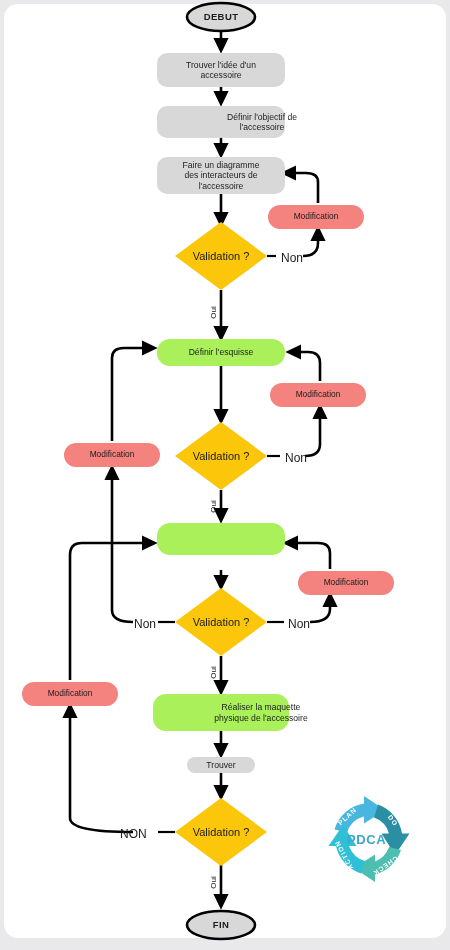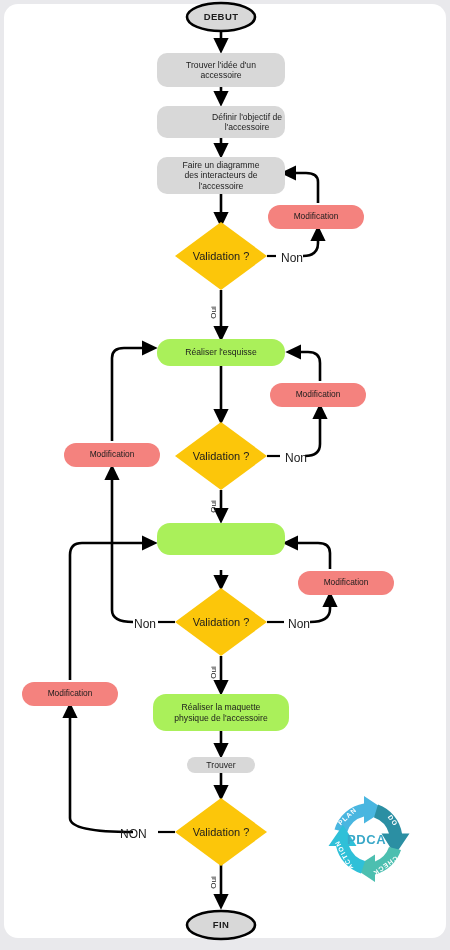--- a/index.html
+++ b/index.html
@@ -164,49 +164,49 @@
 
   <div class="node-text proc-txt" style="left:157px;top:53px;width:128px;height:34px;">
     <div>
       <div>Trouver l'idée d'un</div>
       <div>accessoire</div>
     </div>
   </div>
 
   <div class="node-text term-txt" style="left:187px;top:3px;width:68px;height:28px;">DEBUT</div>
 
-  <div class="node-text proc-txt" style="left:157px;top:106px;width:124px;height:32px;padding-left:28px;">
+  <div class="node-text proc-txt" style="left:172px;top:106px;width:124px;height:32px;padding-left:28px;">
     <div>
       <div>Définir l'objectif de</div>
       <div>l'accessoire</div>
     </div>
   </div>
 
   <div class="node-text proc-txt" style="left:157px;top:157px;width:128px;height:37px;">
     <div>
       <div>Faire un diagramme</div>
       <div>des interacteurs de</div>
       <div>l'accessoire</div>
     </div>
   </div>
 
   <div class="node-text dec-txt" style="left:181px;top:246px;width:80px;height:20px;">Validation ?</div>
   <div class="node-text mod-txt" style="left:268px;top:205px;width:96px;height:24px;">Modification</div>
 
-  <div class="node-text proc-txt" style="left:157px;top:339px;width:128px;height:27px;">Réaliser l'esquisse</div>
+  <div class="node-text proc-txt" style="left:157px;top:339px;width:128px;height:27px;">Définir l'esquisse</div>
 
   <div class="node-text dec-txt" style="left:181px;top:446px;width:80px;height:20px;">Validation ?</div>
   <div class="node-text mod-txt" style="left:270px;top:383px;width:96px;height:24px;">Modification</div>
   <div class="node-text mod-txt" style="left:64px;top:443px;width:96px;height:24px;">Modification</div>
 
 
   <div class="node-text dec-txt" style="left:181px;top:612px;width:80px;height:20px;">Validation ?</div>
   <div class="node-text mod-txt" style="left:298px;top:571px;width:96px;height:24px;">Modification</div>
 
-  <div class="node-text proc-txt" style="left:153px;top:694px;width:136px;height:37px;">
+  <div class="node-text proc-txt" style="left:153px;top:694px;width:136px;height:37px;padding-left:40px;">
     <div>
       <div>Réaliser la maquette</div>
       <div>physique de l'accessoire</div>
     </div>
   </div>
 
   <div class="node-text proc-txt" style="left:187px;top:757px;width:68px;height:16px;">Trouver</div>
 
   <div class="node-text dec-txt" style="left:181px;top:822px;width:80px;height:20px;">Validation ?</div>
   <div class="node-text mod-txt" style="left:22px;top:682px;width:96px;height:24px;">Modification</div>

